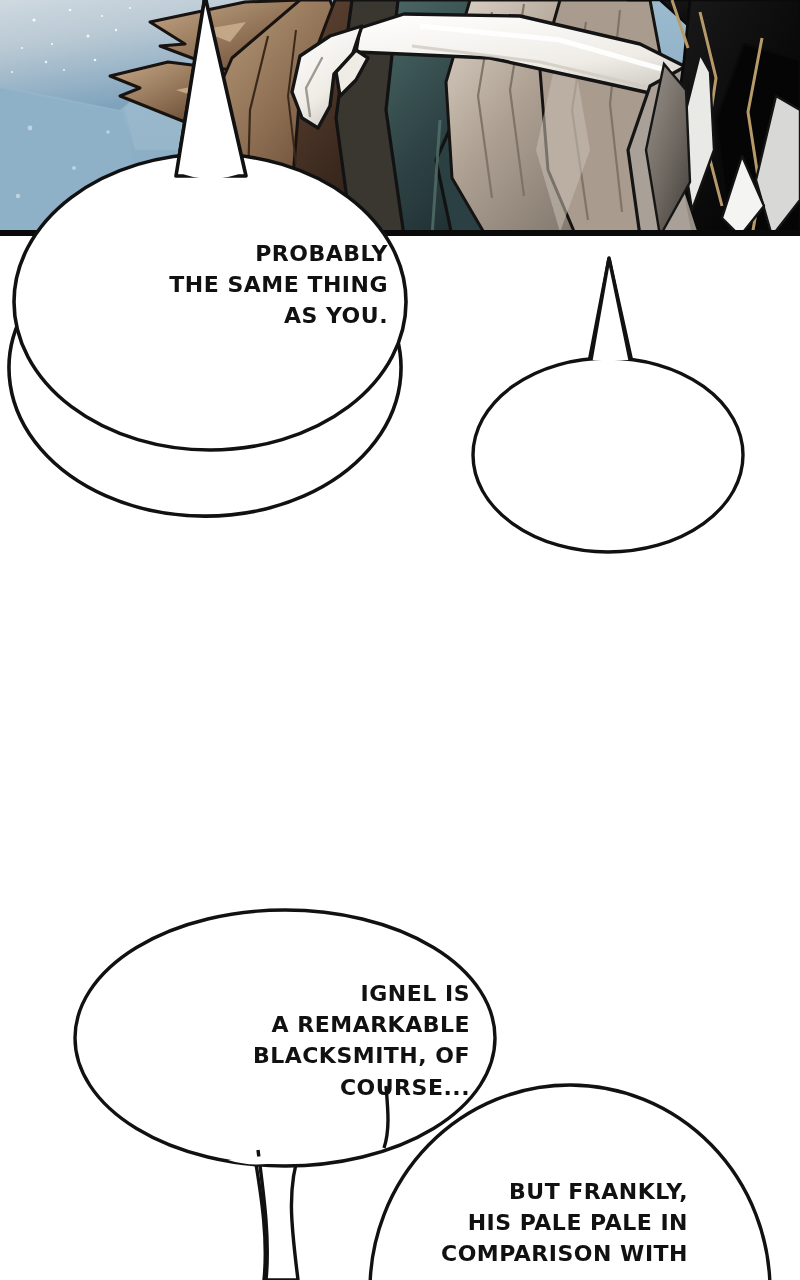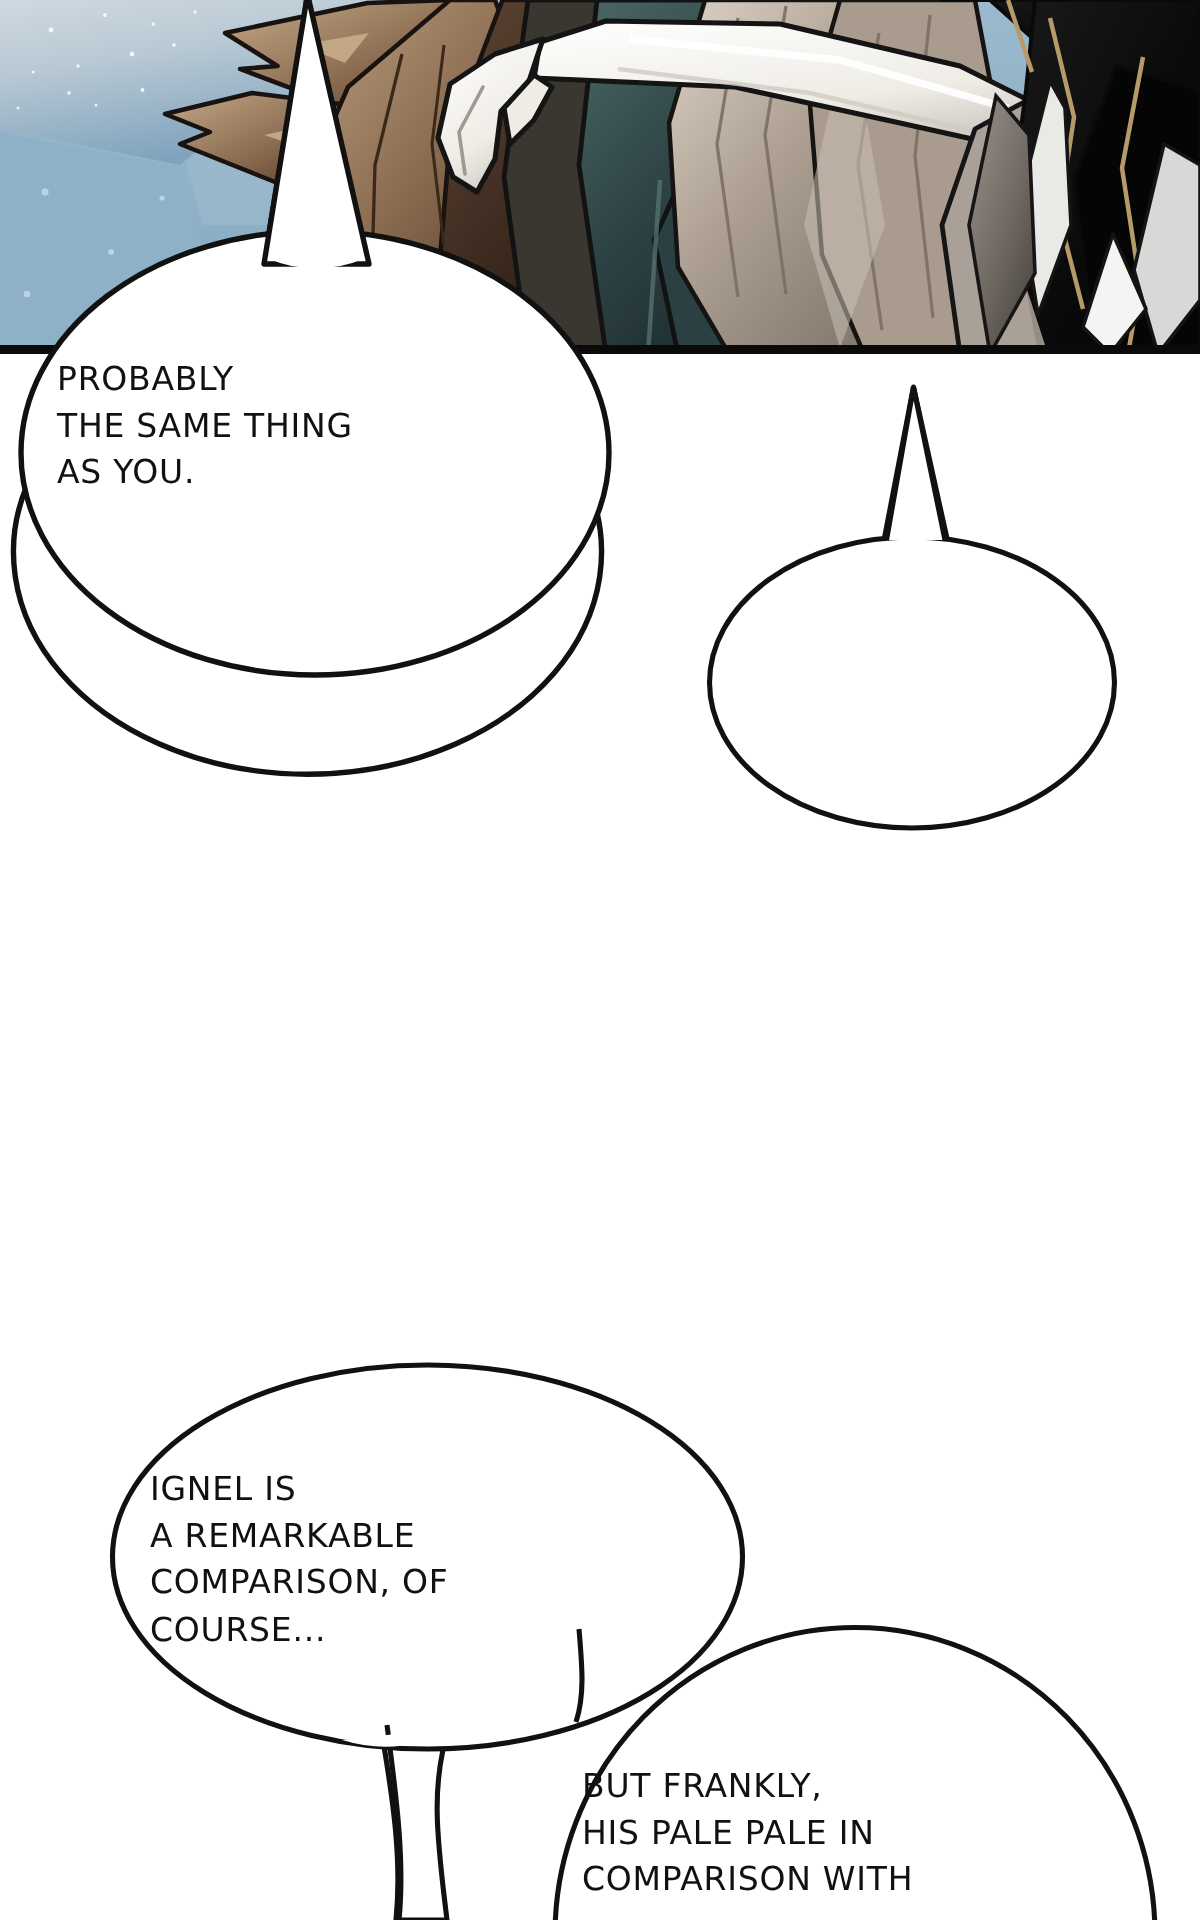--- a/index.html
+++ b/index.html
@@ -40,23 +40,23 @@
     position: absolute;
     inset: 0;
     width: 800px;
     height: 1280px;
     pointer-events: none;
   }
   .bubble-svg { position: absolute; left: 0; top: 0; width: 800px; height: 1280px; }
 
   .bubble-text {
     position: absolute;
-    text-align: left;
+    text-align: right;
     font-family: "DejaVu Sans", sans-serif;
-    font-weight: 400;
+    font-weight: 700;
     color: #111111;
     letter-spacing: 0.5px;
     line-height: 1.42;
     white-space: pre-line;
     pointer-events: auto;
   }
 
   #txt-b1 {
     left: 38px; top: 238px; width: 350px;
     font-size: 22px;
@@ -279,21 +279,21 @@
       </g>
     </svg>
 
     <div id="txt-b1" class="bubble-text">PROBABLY
 THE SAME THING
 AS YOU.</div>
 
 
     <div id="txt-b3" class="bubble-text">IGNEL IS
 A REMARKABLE
-COMPARISON, OF
+BLACKSMITH, OF
 COURSE...</div>
 
     <div id="txt-b4" class="bubble-text">BUT FRANKLY,
 HIS PALE PALE IN
 COMPARISON WITH</div>
   </div>
 
 </div>
 
 </body></html>

